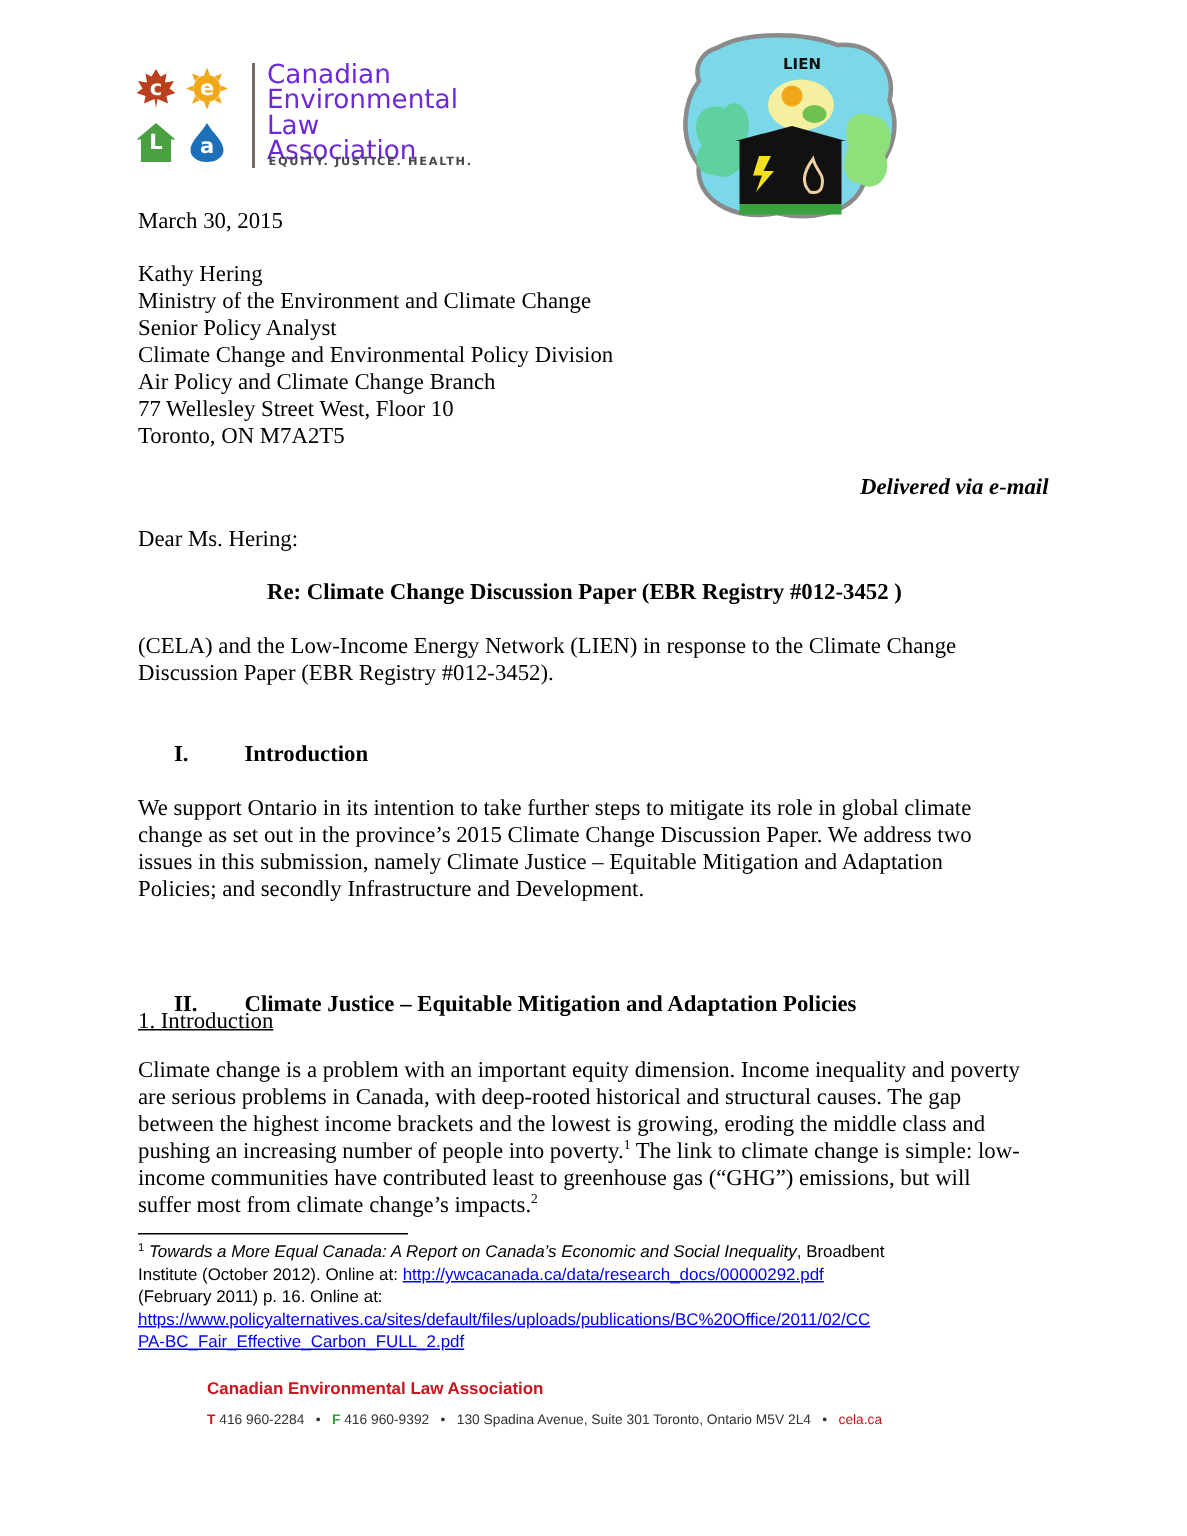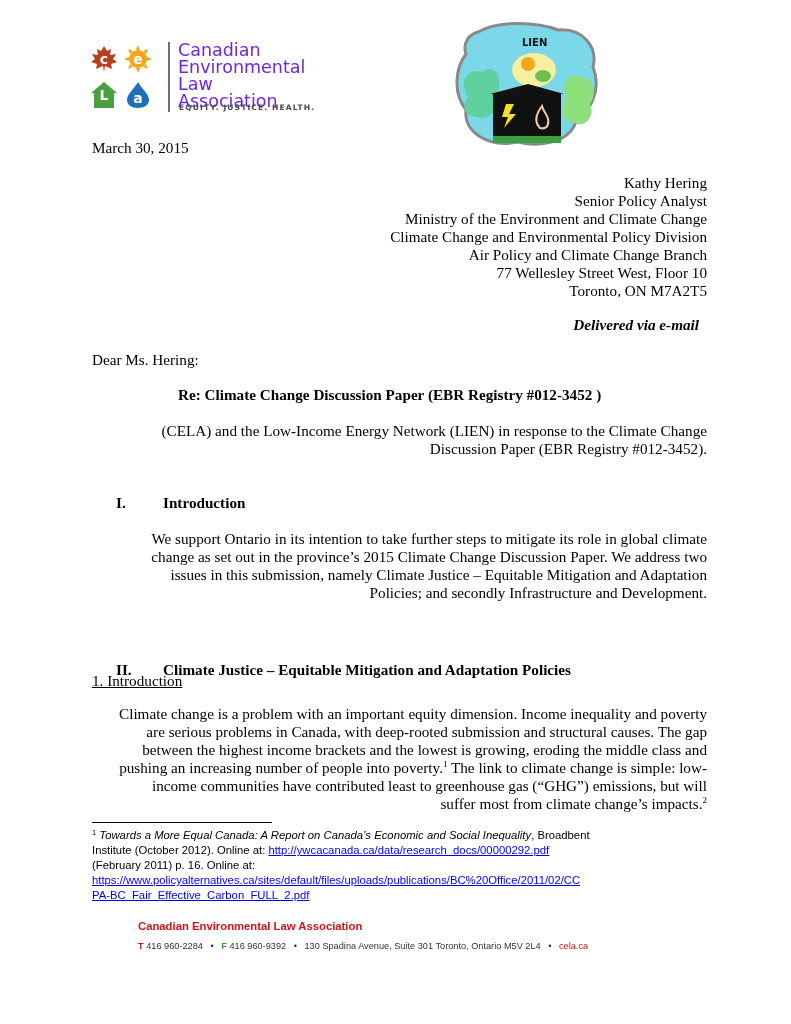--- a/index.html
+++ b/index.html
@@ -14,21 +14,21 @@
     .logo-cell { position: absolute; width: 28px; height: 28px; display: flex; align-items: center; justify-content: center; }
     .logo-cell svg { position: absolute; left: 0; top: 0; }
     .logo-cell span { position: relative; font-family: "DejaVu Sans", sans-serif; font-weight: bold; color: #fff; font-size: 14px; }
     .logo-divider { position: absolute; left: 78px; top: 2px; width: 2px; height: 70px; background: #7a6a64; }
     .logo-name { position: absolute; left: 88px; top: 2px; font-family: "DejaVu Sans", sans-serif; color: #6d28d9; font-size: 17.5px; line-height: 17px; }
     .logo-tag { position: absolute; left: 89px; top: 63px; font-family: "DejaVu Sans", sans-serif; color: #4a4a4a; font-size: 7.6px; letter-spacing: 1.1px; font-weight: bold; }
     
     .lien-logo { left: 448px; top: 22px; width: 156px; height: 126px; }
     
     .line { position: absolute; left: 92px; white-space: nowrap; line-height: 18px; }
-    .para { position: absolute; left: 92px; width: 615px; line-height: 18px; text-align: right; }
+    .para { position: absolute; left: 92px; width: 615px; line-height: 18px; }
     .para div { white-space: nowrap; }
     .delivered { position: absolute; right: 92px; top: 316px; font-weight: bold; font-style: italic; }
     .re-line { position: absolute; left: 178px; top: 386px; font-weight: bold; white-space: nowrap; }
     .heading { position: absolute; left: 116px; font-weight: bold; white-space: nowrap; }
     .heading .num { display: inline-block; width: 47px; }
     .underline { text-decoration: underline; }
     sup { font-size: 9px; vertical-align: 6px; line-height: 0; }
     .footnote-rule { position: absolute; left: 92px; top: 822px; width: 180px; height: 1px; background: #000; }
     .footnotes { position: absolute; left: 92px; top: 828px; width: 620px; font-family: "Liberation Sans", sans-serif; font-size: 11.3px; line-height: 15px; }
     .footnotes div { white-space: nowrap; }
@@ -97,22 +97,22 @@
     <path d="M92 106 C86 100 88 92 94 84 C96 92 102 94 100 102 C99 106 96 107 92 106 Z" fill="none" stroke="#f0d0a0" stroke-width="2"></path>
     <rect x="45" y="114" width="68" height="7" fill="#3aa040"></rect>
     <text x="74" y="24" font-family="DejaVu Sans, sans-serif" font-weight="bold" font-size="10" fill="#111">LIEN</text>
   </svg>
 </div>
 
 <div class="line" style="top:139px;">March 30, 2015</div>
 
 <div class="para" style="top:174px;">
   <div>Kathy Hering</div>
+  <div>Ministry of the Environment and Climate Change</div>
   <div>Senior Policy Analyst</div>
-  <div>Ministry of the Environment and Climate Change</div>
   <div>Climate Change and Environmental Policy Division</div>
   <div>Air Policy and Climate Change Branch</div>
   <div>77 Wellesley Street West, Floor 10</div>
   <div>Toronto, ON   M7A2T5</div>
 </div>
 
 <div class="delivered">Delivered via e-mail</div>
 
 <div class="line" style="top:351px;font-family:Liberation Serif, serif;">Dear Ms. Hering:</div>
 
@@ -135,21 +135,21 @@
 </div>
 
 <div class="heading" style="top:637px;margin-top:24px;">
   <span class="num">II.</span><span>Climate Justice – Equitable Mitigation and Adaptation Policies</span>
 </div>
 
 <div class="line underline" style="top:672px;">1. Introduction</div>
 
 <div class="para" style="top:705px;">
   <div>Climate change is a problem with an important equity dimension. Income inequality and poverty</div>
-  <div>are serious problems in Canada, with deep-rooted submission and structural causes. The gap</div>
+  <div>are serious problems in Canada, with deep-rooted historical and structural causes. The gap</div>
   <div>between the highest income brackets and the lowest is growing, eroding the middle class and</div>
   <div><span>pushing an increasing number of people into poverty.</span><sup>1</sup><span> The link to climate change is simple: low-</span></div>
   <div>income communities have contributed least to greenhouse gas (“GHG”) emissions, but will</div>
   <div><span>suffer most from climate change’s impacts.</span><sup>2</sup></div>
 </div>
 
 <div class="footnote-rule"></div>
 <div class="footnotes">
   <div>
     <sup>1</sup>

